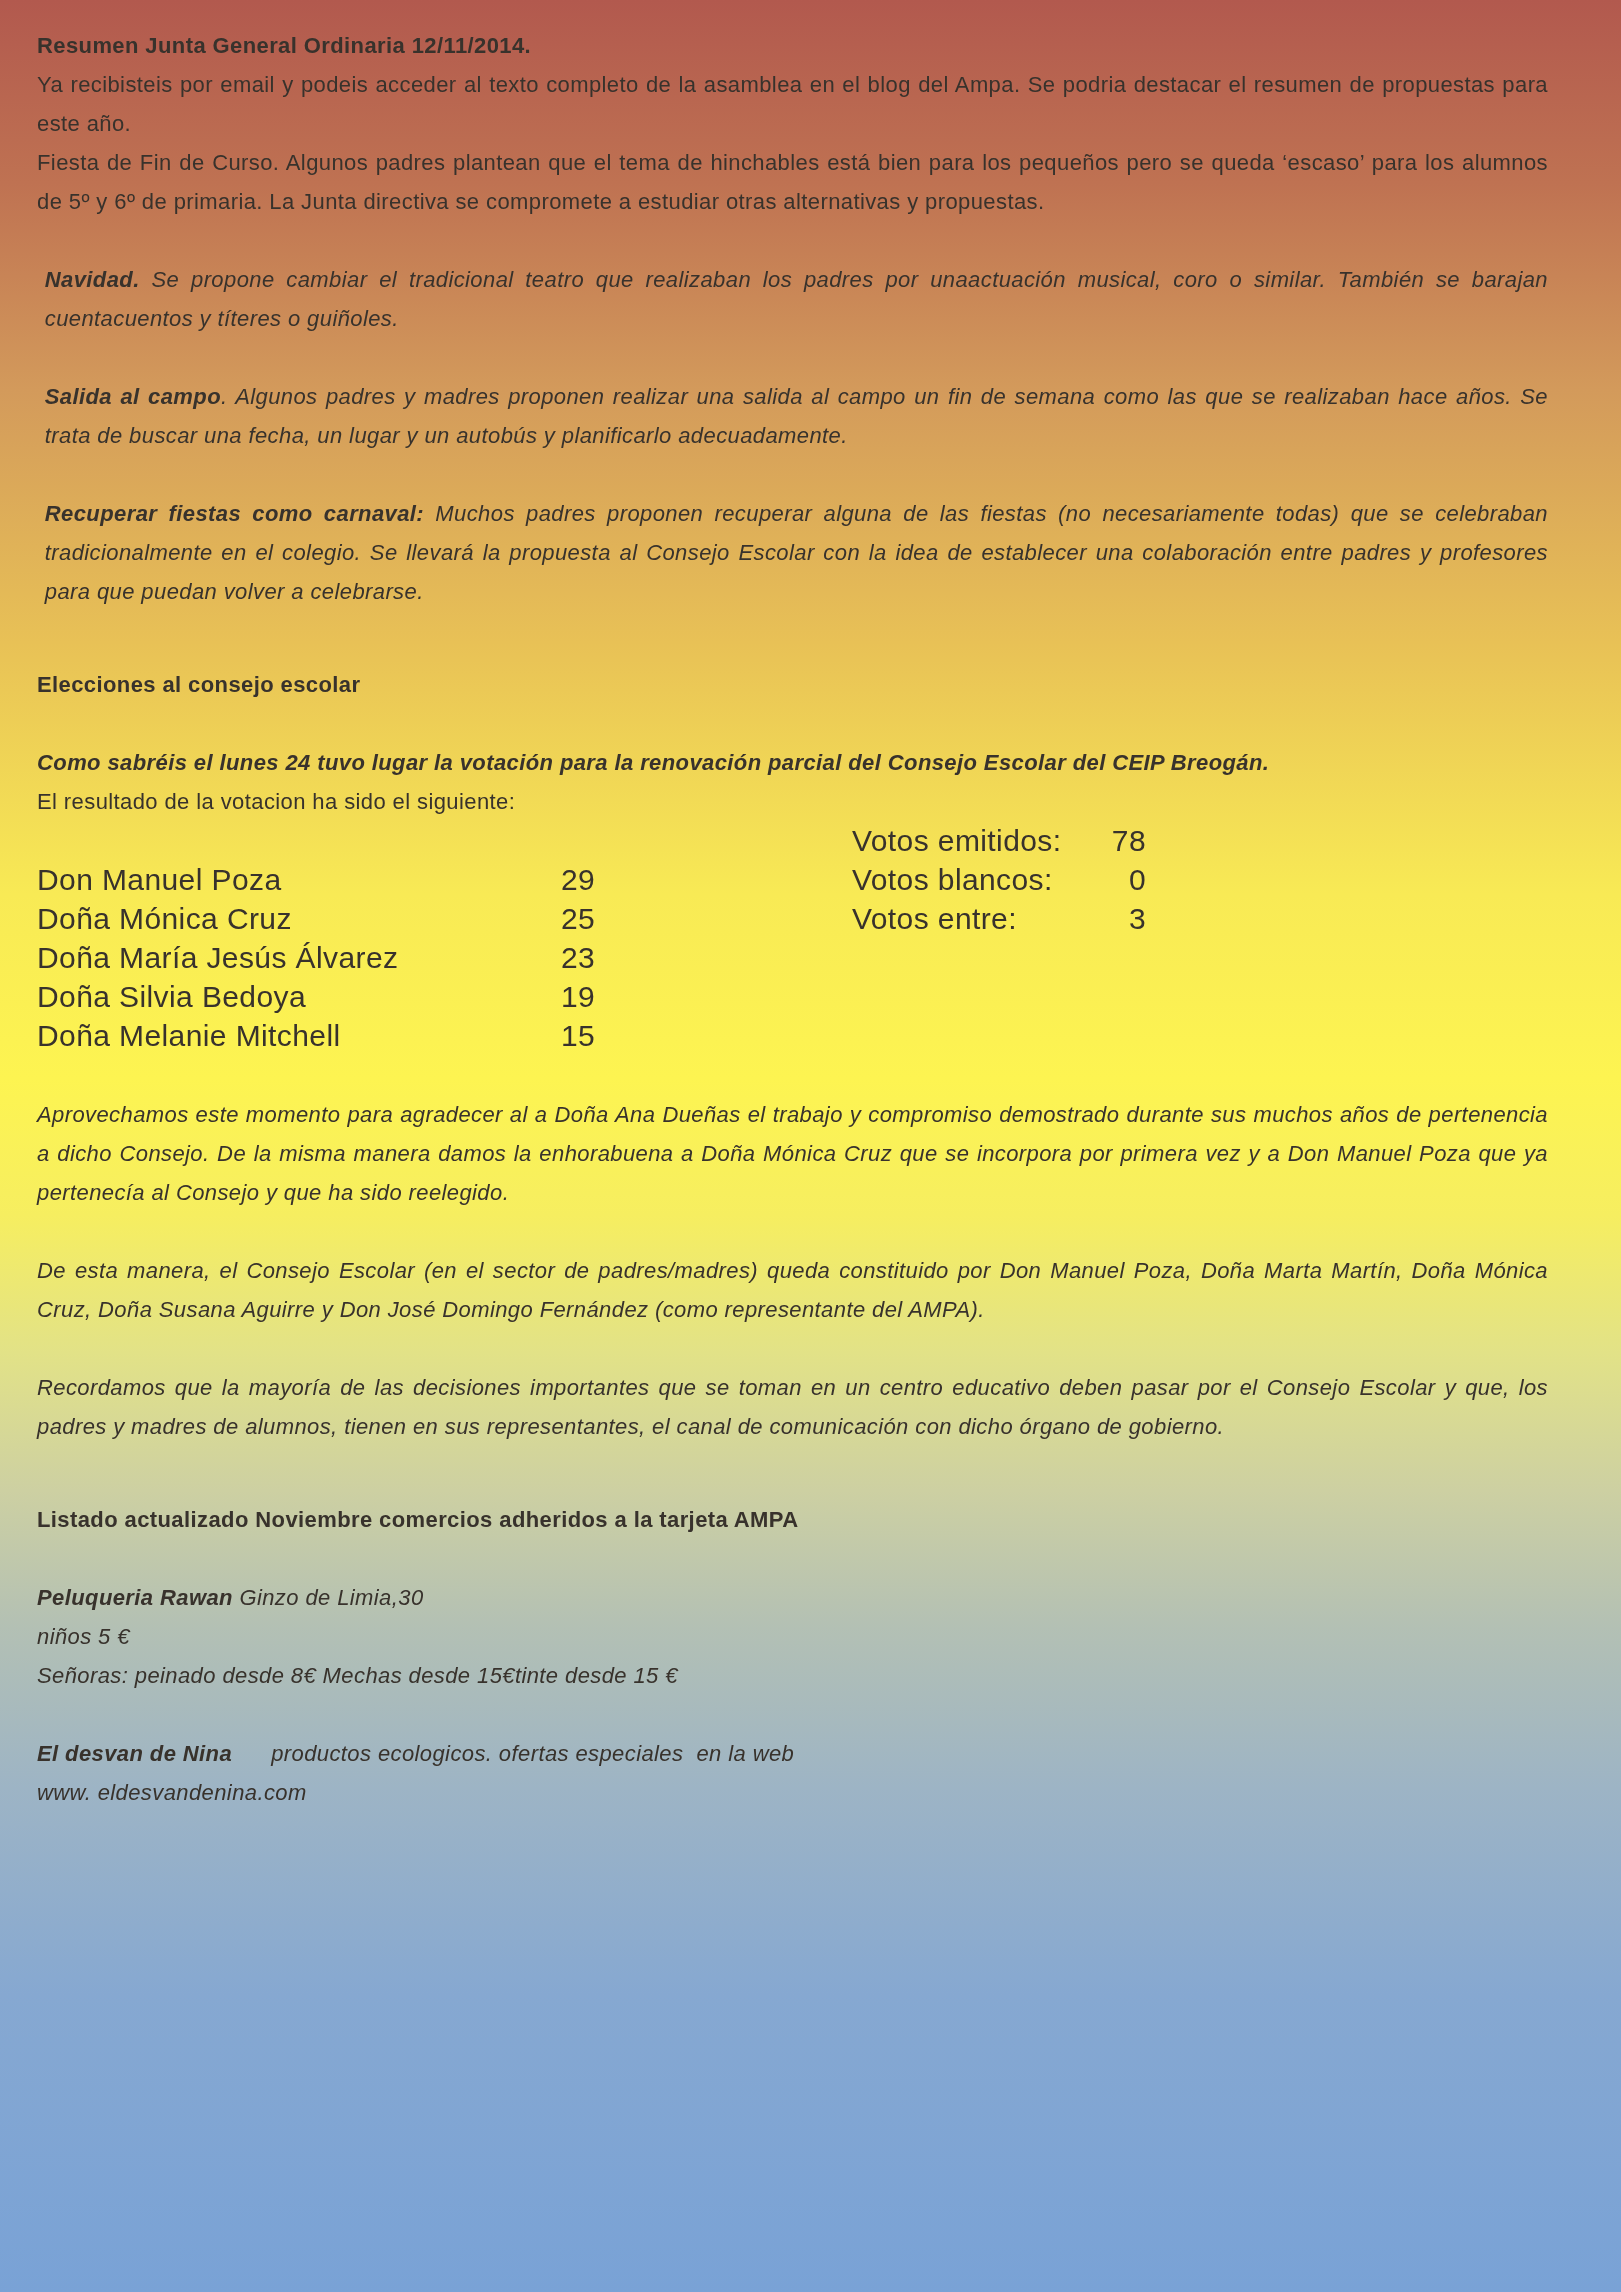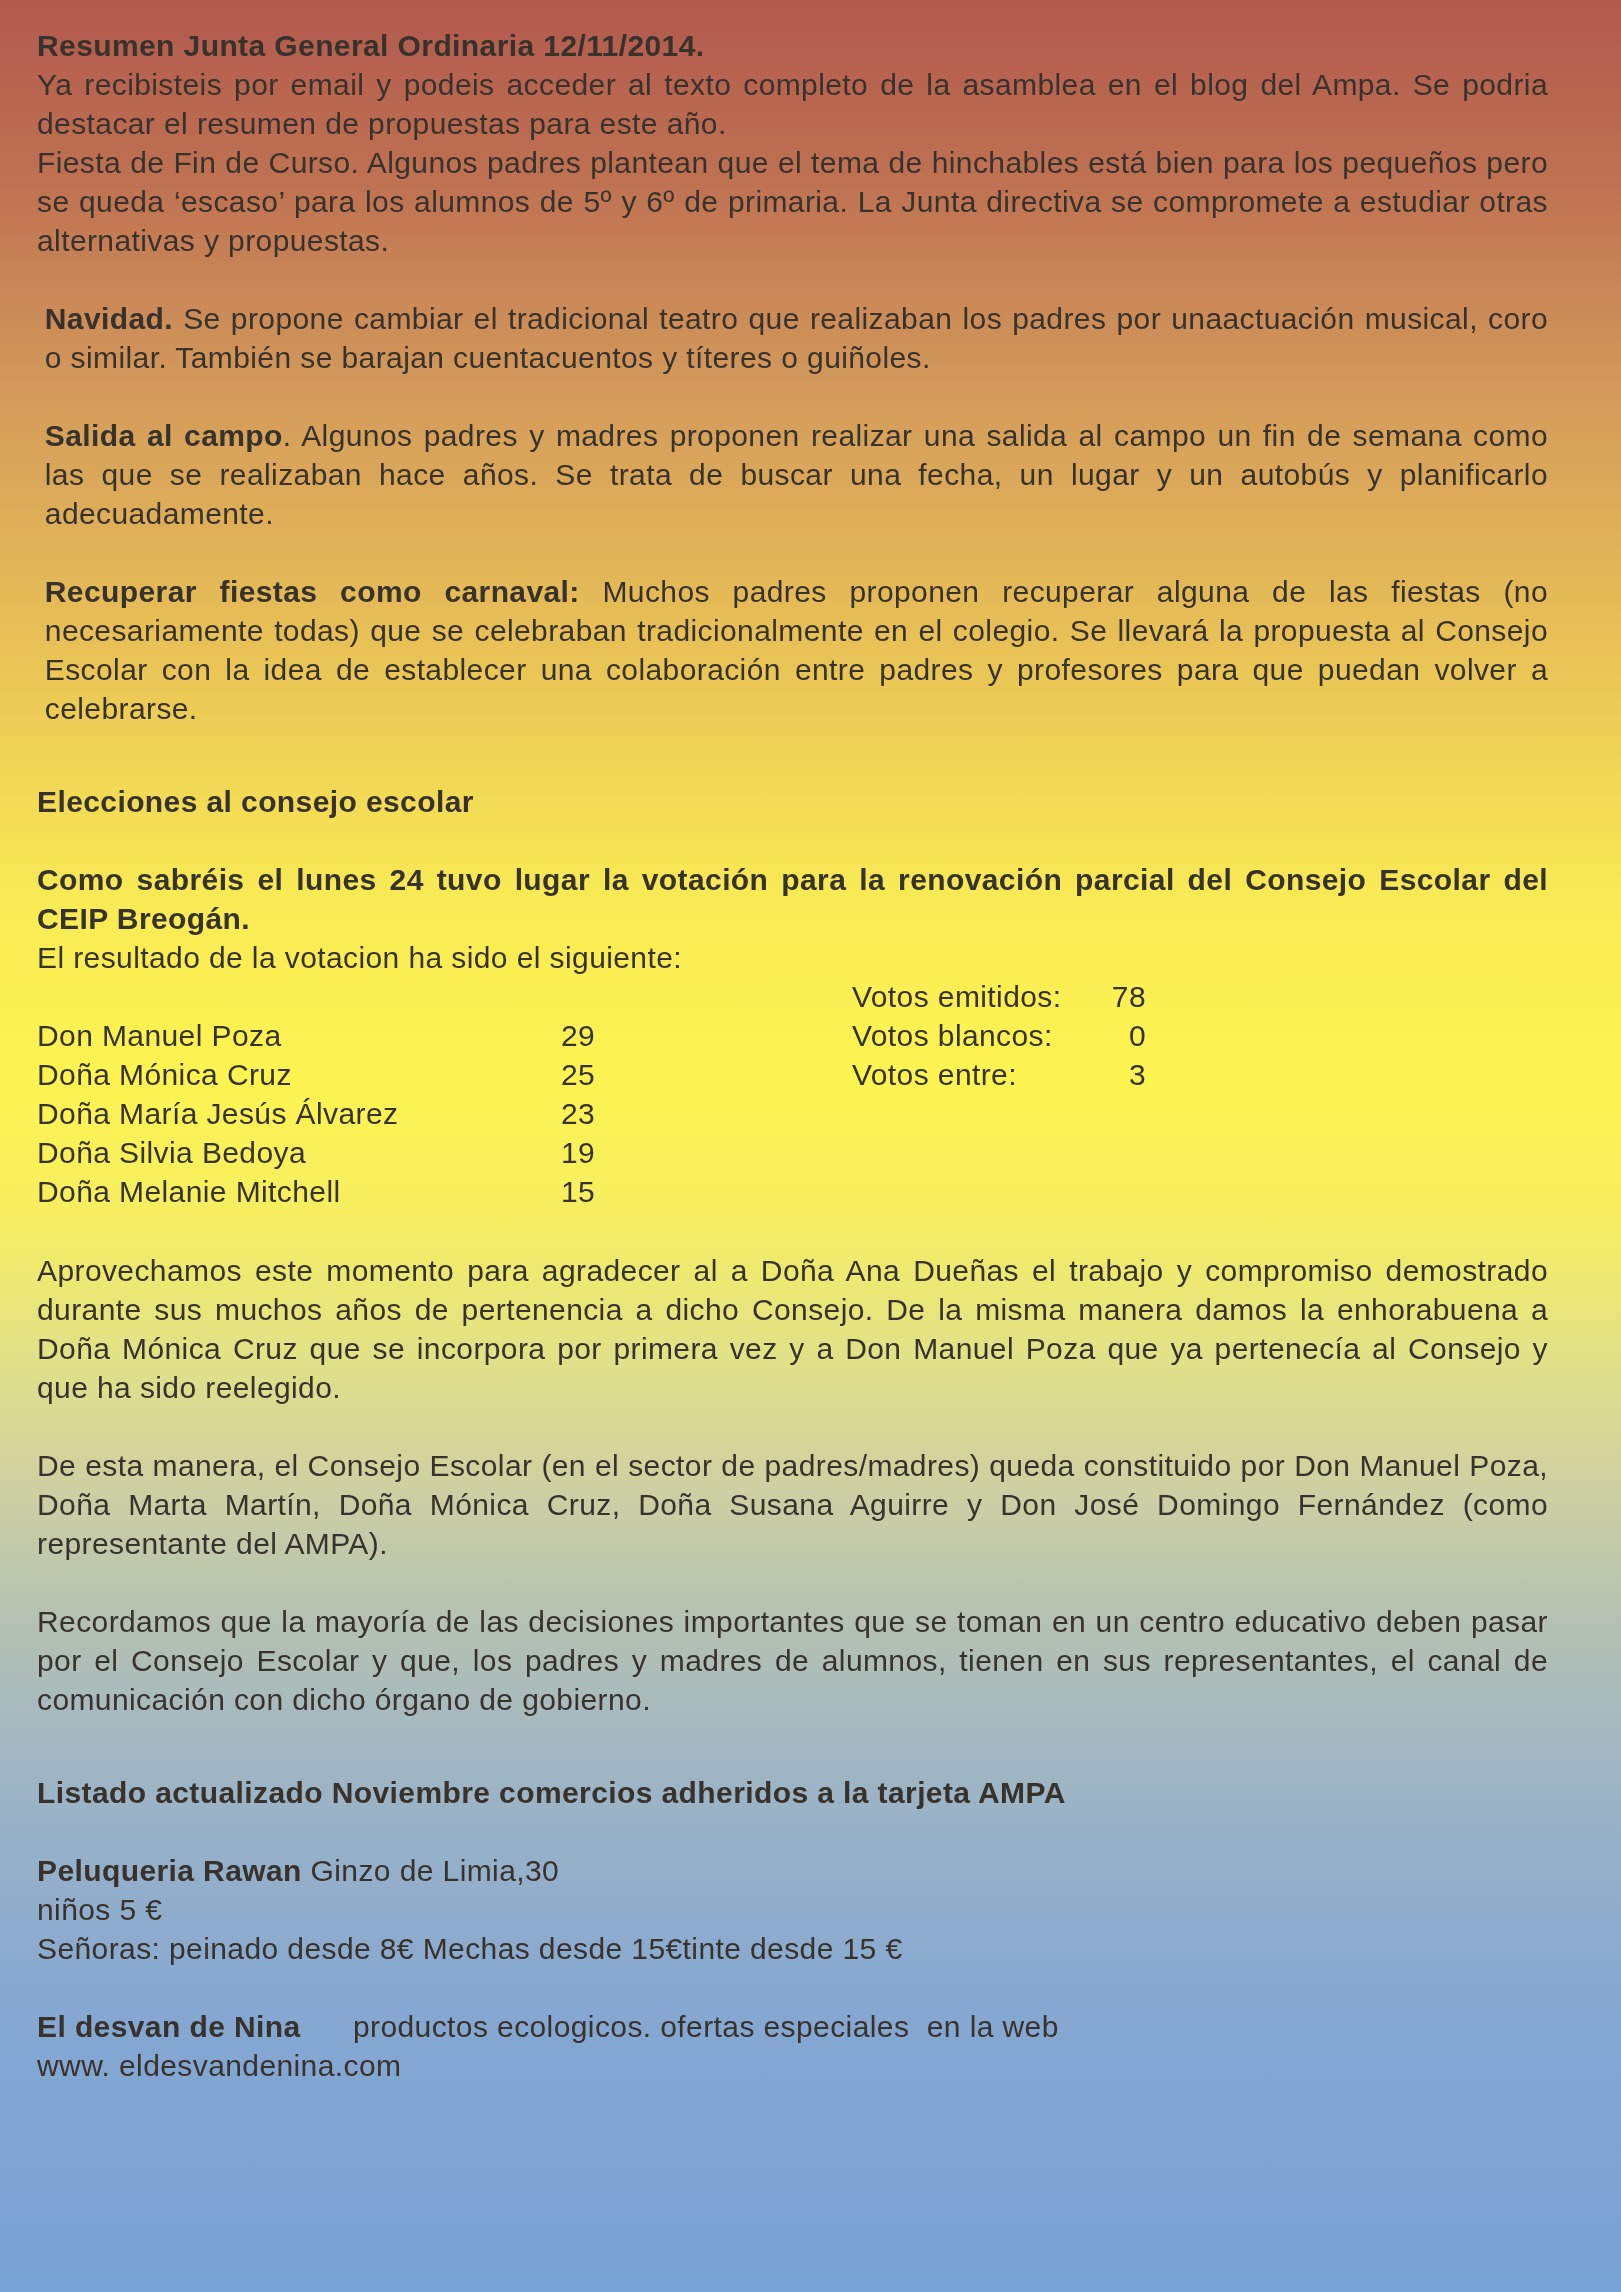--- a/index.html
+++ b/index.html
@@ -23,24 +23,24 @@
       #f8ea55 39%,
       #fdf451 47%,
       #f6ee60 53%,
       #e2e287 59%,
       #cdd0a2 65%,
       #b3c0b4 71%,
       #9db4c5 78%,
       #86a8d1 87%,
       #79a2d6 100%);
   }
-  p, h1, h2 { margin:0; font-size:30px; line-height:39px; }
+  p, h1, h2 { margin:0; font-size:22px; line-height:39px; }
   h1, h2, b, .bold { font-weight:bold; }
   .just { text-align:justify; }
-  .sp1 { margin-top:39px; }
+  .sp1 { margin-top:39px;font-style:italic; }
   .sp2 { margin-top:54px; }
   .indent { padding-left:7.8px; }
   .prewrap { white-space:pre-wrap; }
 
   .votes { position:relative; height:235px; }
   .totals { position:absolute; top:0; left:815px; }
   .total-row { display:flex; }
   .total-label { width:250px; }
   .total-value { width:44px; text-align:right; }
   .cands { position:absolute; top:39px; left:0; }

